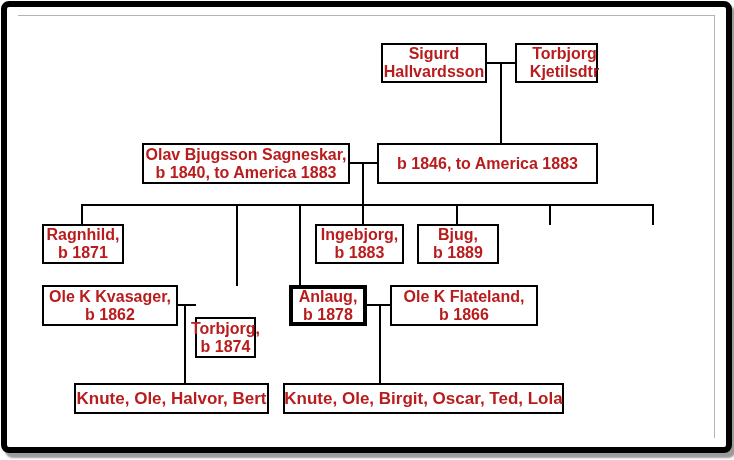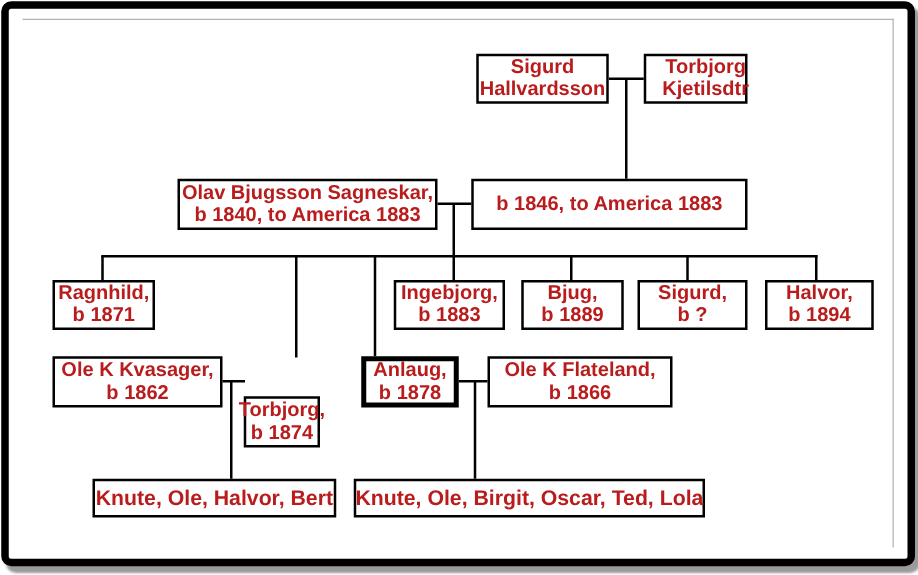--- a/index.html
+++ b/index.html
@@ -114,28 +114,20 @@
     <span>b 1871</span>
   </div>
   <div class="pbox" style="left:315px; top:224px; width:89px; height:40px;">
     <span>Ingebjorg,</span>
     <span>b 1883</span>
   </div>
   <div class="pbox" style="left:417px; top:224px; width:82px; height:40px;">
     <span>Bjug,</span>
     <span>b 1889</span>
   </div>
-  <div class="pbox" style="left:510px; top:224px; width:88px; height:40px;">
-    <span>Sigurd,</span>
-    <span>b ?</span>
-  </div>
-  <div class="pbox" style="left:612px; top:224px; width:87px; height:40px;">
-    <span>Halvor,</span>
-    <span>b 1894</span>
-  </div>
 
   <div class="pbox" style="left:42px; top:285px; width:136px; height:41px;">
     <span>Ole K Kvasager,</span>
     <span>b 1862</span>
   </div>
   <div class="pbox" style="left:195px; top:285px; width:61px; height:41px;margin-top:32px;">
     <span>Torbjorg,</span>
     <span>b 1874</span>
   </div>
   <div class="pbox thick" style="left:289px; top:285px; width:78px; height:41px;">

